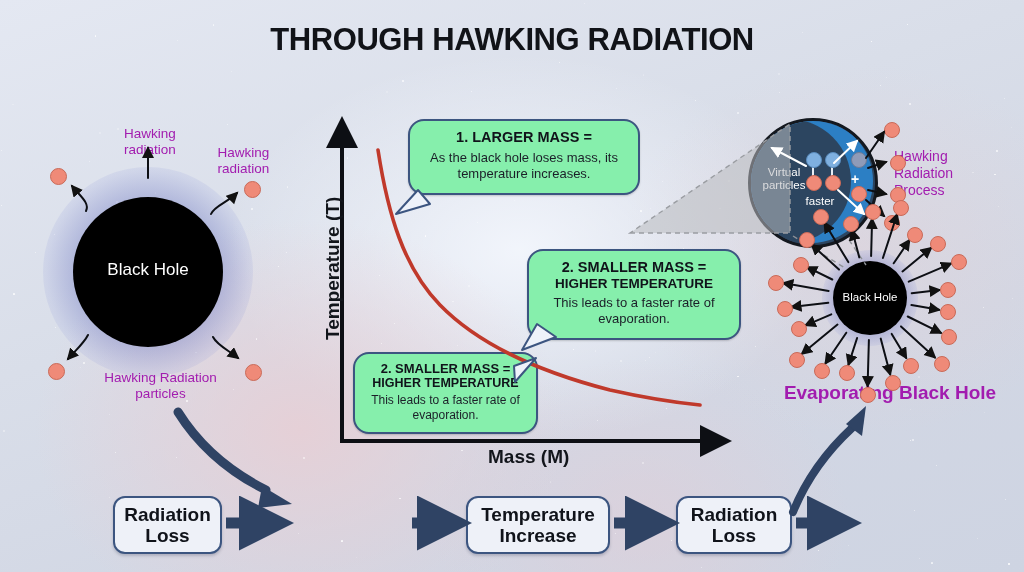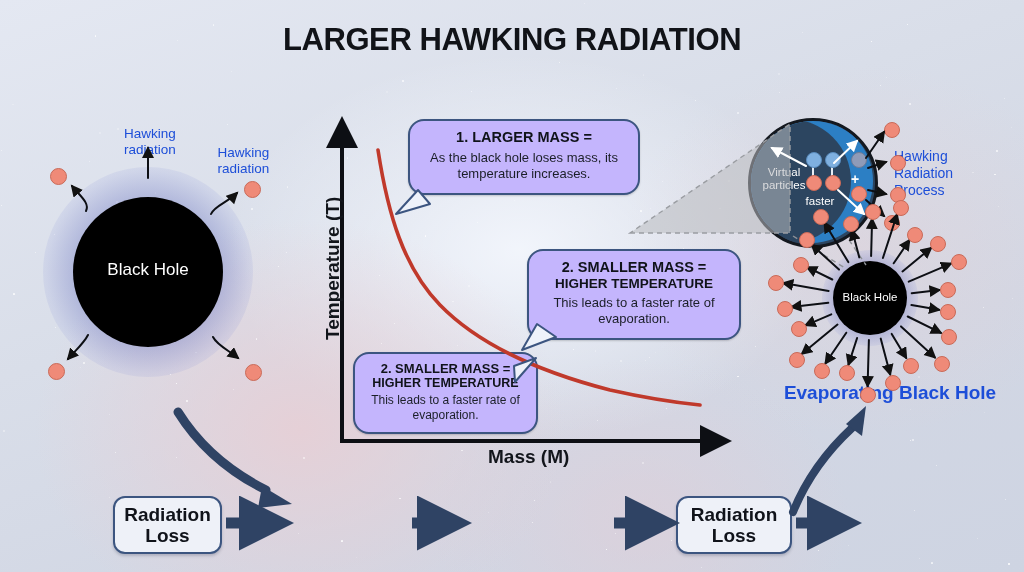--- a/index.html
+++ b/index.html
@@ -28,31 +28,31 @@
     font-size:31px;font-weight:bold;color:#111318;letter-spacing:-0.4px;
     line-height:36px;
   }
 
   
   .bh-glow{position:absolute;border-radius:50%;
     background:radial-gradient(circle, rgba(70,80,170,0.55) 0%, rgba(90,100,185,0.38) 45%, rgba(140,150,215,0.18) 68%, rgba(200,205,235,0) 82%);}
   .bh-core{position:absolute;border-radius:50%;background:#000;}
   .bh-label{position:absolute;color:#fff;text-align:center;white-space:nowrap;}
 
-  .lbl{position:absolute;color:#1d4ed8;text-align:center;line-height:1.18;}
+  .lbl{position:absolute;color:#a21caf;text-align:center;line-height:1.18;}
 
   .dot{position:absolute;border-radius:50%;background:#ef8a78;border:1px solid #c96a58;}
 
   
   .axis{position:absolute;background:#0d0f14;}
   .axis-title{position:absolute;font-size:19px;font-weight:bold;color:#12151b;white-space:nowrap;}
   .y-title{transform-origin:0 0;transform:rotate(-90deg);}
 
   
-  .callout{position:absolute;background:#c4b5fd;border:2px solid #3c5580;border-radius:16px;
+  .callout{position:absolute;background:#86efac;border:2px solid #3c5580;border-radius:16px;
            box-shadow:0 1px 2px rgba(0,0,0,.18);text-align:center;}
   .callout .h1{font-weight:bold;color:#10131a;}
   .callout .h2{font-weight:bold;color:#10131a;}
   .callout .body{color:#1b1f28;}
 
   
   .flowbox{position:absolute;background:#eef1f8;border:2px solid #3c5580;border-radius:12px;
            display:flex;align-items:center;justify-content:center;text-align:center;
            font-size:19px;font-weight:bold;color:#10131a;line-height:1.12;
            box-shadow:0 2px 3px rgba(30,40,70,.22);}
@@ -222,34 +222,38 @@
       <div class="star" style="left: 558.657px; top: 61.8323px; width: 1.46669px; height: 1.46669px; opacity: 0.77;"></div>
       <div class="star" style="left: 909.866px; top: 439.625px; width: 1.6124px; height: 1.6124px; opacity: 0.8;"></div>
       <div class="star" style="left: 382.354px; top: 365.457px; width: 1.46289px; height: 1.46289px; opacity: 0.28;"></div>
       <div class="star" style="left: 518.268px; top: 391.363px; width: 1.39473px; height: 1.39473px; opacity: 0.46;"></div>
       <div class="star" style="left: 914.34px; top: 509.5px; width: 0.711857px; height: 0.711857px; opacity: 0.51;"></div>
       <div class="star" style="left: 286.587px; top: 186.28px; width: 1.44521px; height: 1.44521px; opacity: 0.56;"></div>
       <div class="star" style="left: 778.048px; top: 73.0203px; width: 1.93202px; height: 1.93202px; opacity: 0.32;"></div>
     </div>
 
   <div class="title">
-    <div>LARGER HAWKING RADIATION</div>
+    <div>THROUGH HAWKING RADIATION</div>
   </div>
 
   <div class="bh-glow" style="left:43px;top:167px;width:210px;height:210px;"></div>
   <div class="bh-core" style="left:73px;top:197px;width:150px;height:150px;"></div>
   <div class="bh-label" style="left:73px;top:260px;width:150px;font-size:17px;">Black Hole</div>
 
   <div class="lbl ml" style="left:100px;top:126px;width:100px;font-size:13.5px;" id="lbl-top">
       <div>Hawking</div>
       <div>radiation</div>
     </div>
   <div class="lbl ml" style="left:196px;top:145px;width:95px;font-size:13.5px;" id="lbl-right">
       <div>Hawking</div>
       <div>radiation</div>
+    </div>
+  <div class="lbl ml" style="left:78px;top:370px;width:165px;font-size:13.5px;" id="lbl-bot">
+      <div>Hawking Radiation</div>
+      <div>particles</div>
     </div>
 
   <div class="dot" style="left:50px;top:168px;width:15px;height:15px;"></div>
   <div class="dot" style="left:244px;top:181px;width:15px;height:15px;"></div>
   <div class="dot" style="left:48px;top:363px;width:15px;height:15px;"></div>
   <div class="dot" style="left:245px;top:364px;width:15px;height:15px;"></div>
 
   <div class="axis" style="left:340px;top:140px;width:4px;height:303px;"></div>
   <div class="axis" style="left:340px;top:439px;width:380px;height:4px;"></div>
 
@@ -306,20 +310,26 @@
 
   <div class="bh-glow" style="left:822px;top:250px;width:96px;height:96px;"></div>
   <div class="bh-core" style="left:833px;top:261px;width:74px;height:74px;"></div>
   <div class="bh-label" style="left:828px;top:291px;width:84px;font-size:11.5px;">Black Hole</div>
   <div class="lbl" style="left:760px;top:382px;width:260px;font-size:19px;font-weight:bold;">Evaporating Black Hole</div>
 
   <div class="flowbox" style="left:113px;top:496px;width:105px;height:54px;">
     <div>
       <div>Radiation</div>
       <div>Loss</div>
+    </div>
+  </div>
+  <div class="flowbox" style="left:466px;top:496px;width:140px;height:54px;">
+    <div>
+      <div>Temperature</div>
+      <div>Increase</div>
     </div>
   </div>
   <div class="flowbox" style="left:676px;top:496px;width:112px;height:54px;">
     <div>
       <div>Radiation</div>
       <div>Loss</div>
     </div>
   </div>
 
   <svg class="ov" viewBox="0 0 1024 572">

